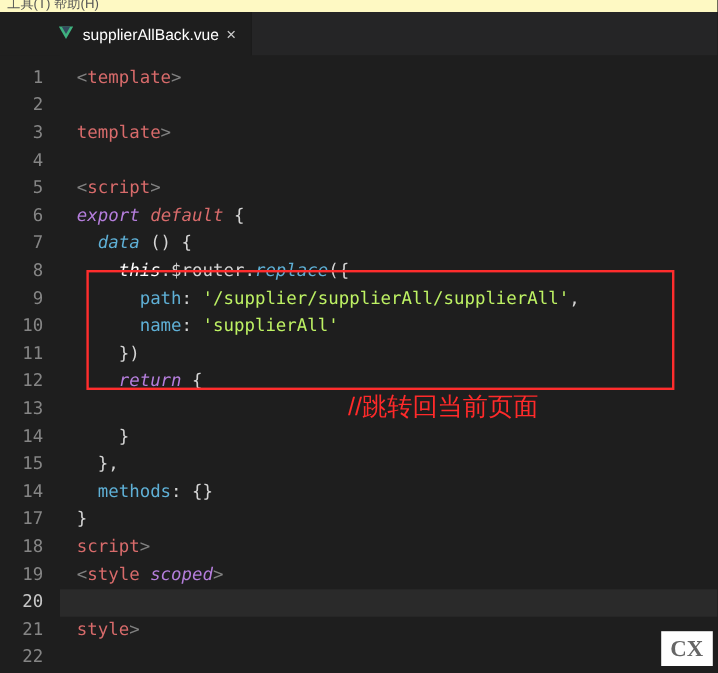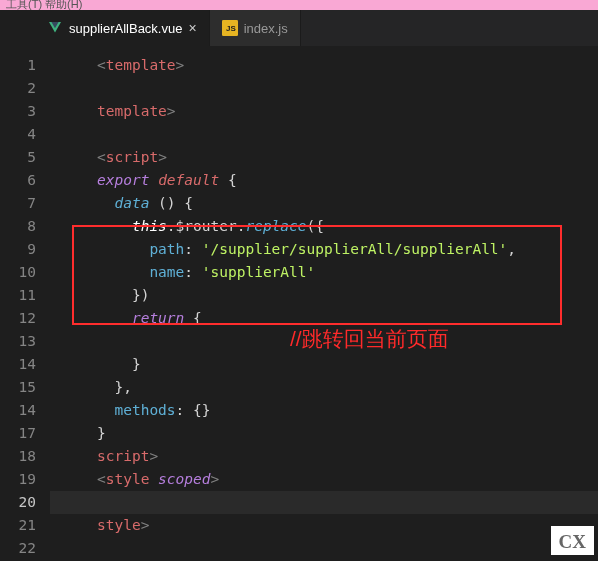--- a/index.html
+++ b/index.html
@@ -7,21 +7,21 @@
     font-family: Consolas, "Courier New", monospace;
     font-size: 14px;
     background: #1e1e1e;
     color: #d4d4d4;
     width: 598px;
     height: 561px;
     overflow: hidden;
     position: relative;
   }
   .menu-bar {
-    background: #f9a8d4;
+    background: #fef9c3;
     color: #555;
     font-family: "Microsoft YaHei", sans-serif;
     font-size: 11px;
     padding: 0 6px;
     height: 10px;
     line-height: 8px;
     overflow: hidden;
   }
   .tab-bar {
     display: flex;
@@ -65,21 +65,21 @@
     user-select: none;
     background: #1e1e1e;
   }
   .gutter div.current { color: #c6c6c6; }
   .code {
     flex: 1;
     padding: 8px 0 0 14px;
     white-space: pre;
     position: relative;
   }
-  .line { height: 23px; margin-left: 33px; }
+  .line { height: 23px; }
   .c-tag { color: #808080; }
   .c-tagname { color: #d86b6b; }
   .c-kw { color: #b57edc; font-style: italic; }
   .c-export { color: #b57edc; font-style: italic;}
   .c-default { color: #d86b6b; font-style: italic;}
   .c-fn { color: #5fb0d6; font-style: italic; }
   .c-this { color: #ffffff; font-style: italic; }
   .c-prop { color: #5fb0d6; }
   .c-var { color: #d4d4d4; }
   .c-pun { color: #d4d4d4; }
@@ -136,27 +136,20 @@
 
 <div class="tab-bar">
   <div class="tab active">
     <svg viewBox="0 0 24 24">
         <path fill="#3fb27f" d="M12 3l9 0-9 15.6L3 3h9z"></path>
         <path fill="#35495e" d="M12 3l5.4 0L12 12.4 6.6 3H12z"></path>
       </svg>
     <span>supplierAllBack.vue</span>
     <span class="close-x">×</span>
   </div>
-  <div class="tab">
-    <svg viewBox="0 0 24 24">
-        <rect width="24" height="24" fill="#e6b422" rx="2"></rect>
-        <text x="6" y="17" font-size="12" font-family="Arial" font-weight="bold" fill="#1e1e1e">JS</text>
-      </svg>
-    <span>index.js</span>
-  </div>
 </div>
 
 <div class="editor">
   <div class="current-line-bg"></div>
   <div class="gutter" id="gutter">
       <div>1</div>
       <div>2</div>
       <div>3</div>
       <div>4</div>
       <div>5</div>

